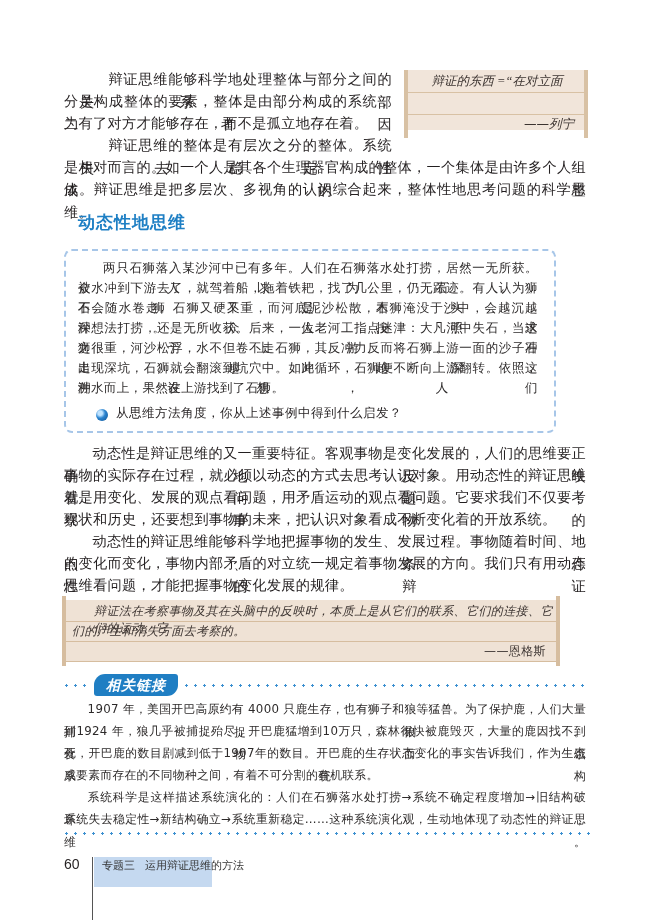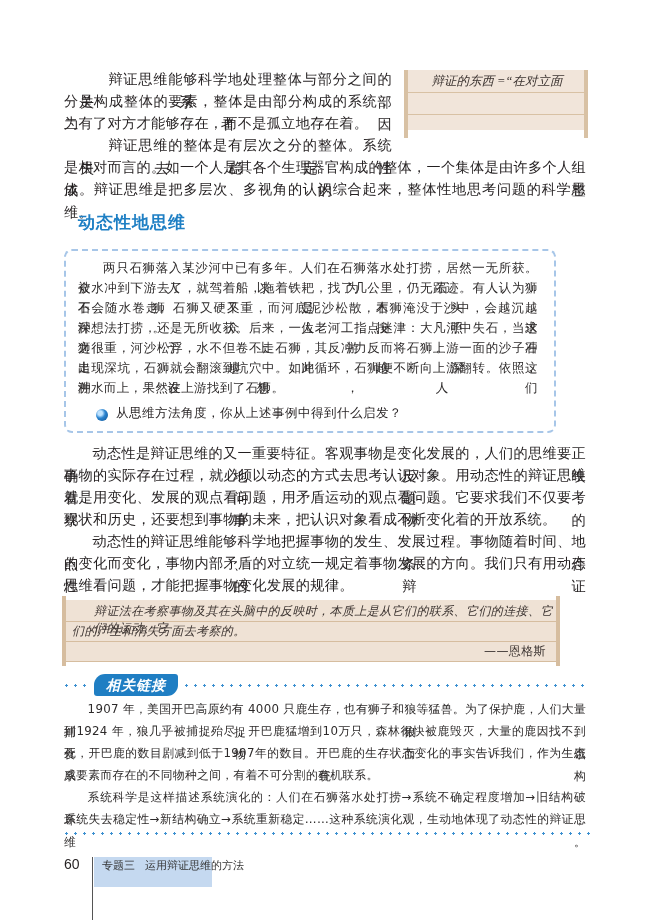--- a/index.html
+++ b/index.html
@@ -55,20 +55,21 @@
 <div class="p indent" style="left:80px; top:134px; width:312px;">辩证思维的整体是有层次之分的整体。系统失去稳定性</div>
 <div class="p" style="left:64px; top:156px; width:522px;">是相对而言的。如一个人是其各个生理器官构成的整体，一个集体是由许多个人组成的整</div>
 <div class="p last" style="left:64px; top:178px; width:522px;">体。辩证思维是把多层次、多视角的认识综合起来，整体性地思考问题的科学思维。</div>
 
 <div class="side-quote">
   <div class="bar-l"></div>
   <div class="bar-r"></div>
   <div class="ln" style="top:3px; text-align:center;font-family:Liberation Serif, serif;">辩证的东西 =“在对立面</div>
   <div class="rowline" style="top:22px;"></div>
   <div class="rowline" style="top:44px;"></div>
+  <div class="ln" style="top:46px; text-align:right;">——列宁</div>
 </div>
 
 <div class="section-title">动态性地思维</div>
 
 <div class="story-box"></div>
 <div class="story" style="left:78px; top:258px; width:460px; text-indent:2em;">两只石狮落入某沙河中已有多年。人们在石狮落水处打捞，居然一无所获。众人以为石狮</div>
 <div class="story" style="left:78px; top:278px; width:460px;">被水冲到下游去了，就驾着船，拖着铁耙，找了几公里，仍无踪迹。有人认为，石狮不是木头，</div>
 <div class="story" style="left:78px; top:298px; width:460px;">不会随水卷走。石狮又硬又重，而河底泥沙松散，石狮淹没于沙中，会越沉越深。众人按照这</div>
 <div class="story" style="left:78px; top:318px; width:460px;">种想法打捞，还是无所收获。后来，一位老河工指点迷津：大凡河中失石，当求之于上游。石</div>
 <div class="story" style="left:78px; top:338px; width:460px;">狮很重，河沙松浮，水不但卷不走石狮，其反冲力反而将石狮上游一面的沙子冲走，越冲越深，</div>

